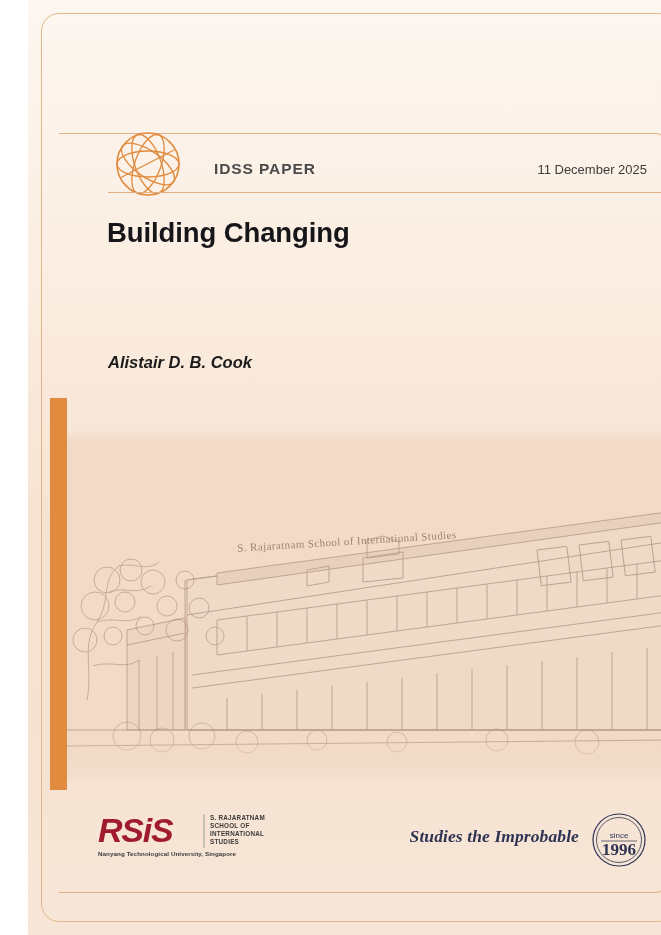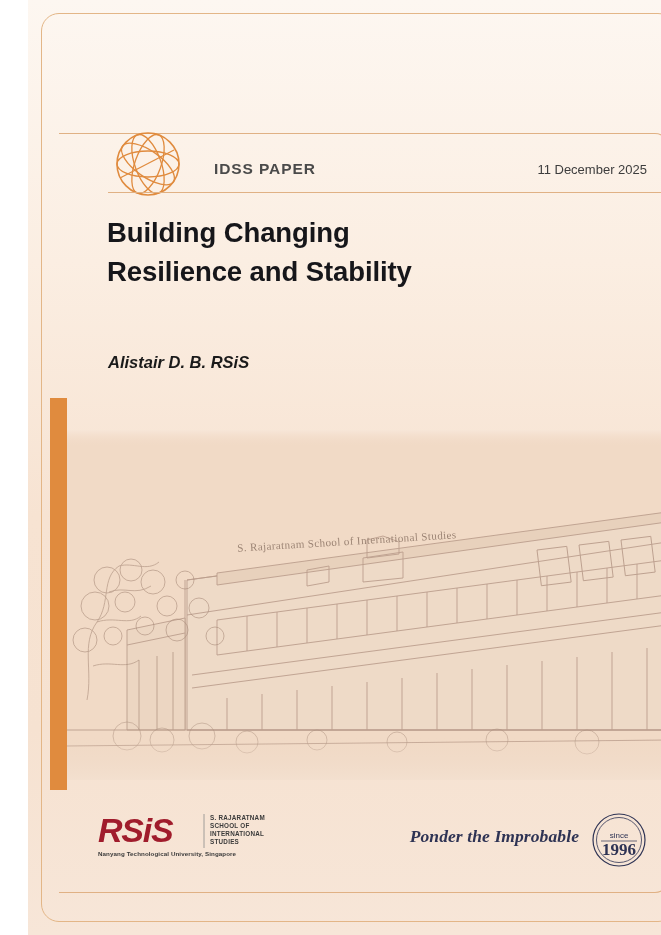--- a/index.html
+++ b/index.html
@@ -226,23 +226,22 @@
         <line x1="6" y1="48" x2="60" y2="20" stroke="#e08b3e" stroke-width="1.3"></line>
       </svg>
     </div>
     <div class="paper-label">IDSS PAPER</div>
     <div class="header-date">11 December 2025</div>
     <div class="header-rule"></div>
   </div>
 
   <div class="title">
     <span class="line">Building Changing</span>
-    <span class="line">Resilience and Stability</span>
-  </div>
-  <div class="author">Alistair D. B. RSiS</div>
+  </div>
+  <div class="author">Alistair D. B. Cook</div>
 
   <div class="photo-band">
     <svg width="602" height="350" viewBox="0 0 602 350">
       <defs>
         <linearGradient id="fadeTop" x1="0" y1="0" x2="0" y2="1">
           <stop offset="0%" stop-color="#f7e6d8" stop-opacity="1"></stop>
           <stop offset="22%" stop-color="#f3ddca" stop-opacity="0"></stop>
         </linearGradient>
         <linearGradient id="fadeBot" x1="0" y1="0" x2="0" y2="1">
           <stop offset="60%" stop-color="#efd8c5" stop-opacity="0"></stop>
@@ -364,21 +363,21 @@
       <text class="rsis-word" x="0" y="34">RSiS</text>
       <line x1="106" y1="6" x2="106" y2="40" stroke="#8a8a8a" stroke-width="0.8"></line>
       <text class="rsis-sub" x="112" y="12">S. RAJARATNAM</text>
       <text class="rsis-sub" x="112" y="20">SCHOOL OF</text>
       <text class="rsis-sub" x="112" y="28">INTERNATIONAL</text>
       <text class="rsis-sub" x="112" y="36">STUDIES</text>
       <text class="rsis-univ" x="0" y="48">Nanyang Technological University, Singapore</text>
     </svg>
   </div>
 
-  <div class="tagline">Ponder the Improbable</div>
+  <div class="tagline">Studies the Improbable</div>
 
   <div class="since-badge">
     <svg width="56" height="56" viewBox="0 0 56 56">
       <circle cx="28" cy="28" r="26" fill="none" stroke="#2e3354" stroke-width="1.2"></circle>
       <circle cx="28" cy="28" r="22.5" fill="none" stroke="#2e3354" stroke-width="0.8"></circle>
       <text class="since-small" x="28" y="26" text-anchor="middle">since</text>
       <text class="since-year" x="28" y="43" text-anchor="middle">1996</text>
       <line x1="10" y1="29" x2="46" y2="29" stroke="#2e3354" stroke-width="0.7"></line>
     </svg>
   </div>

